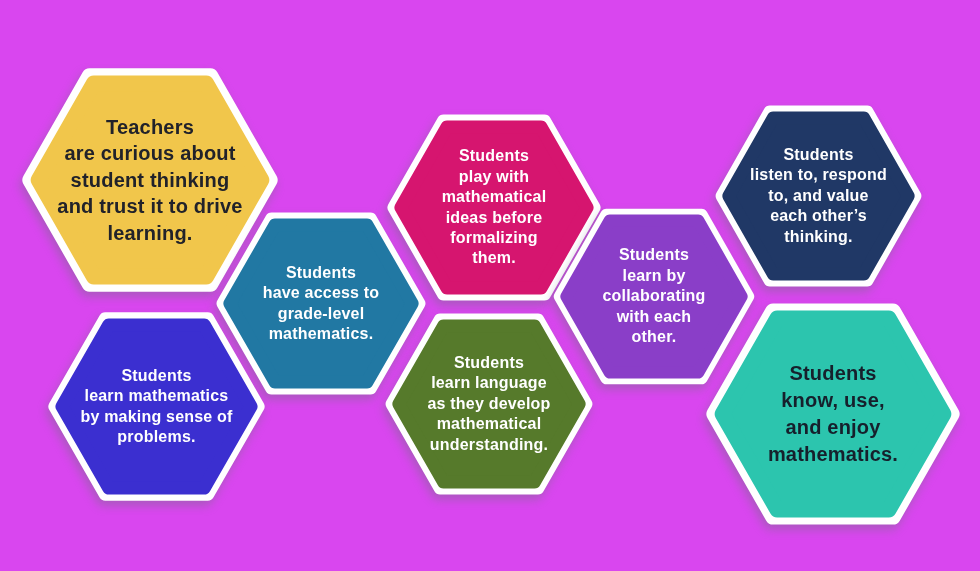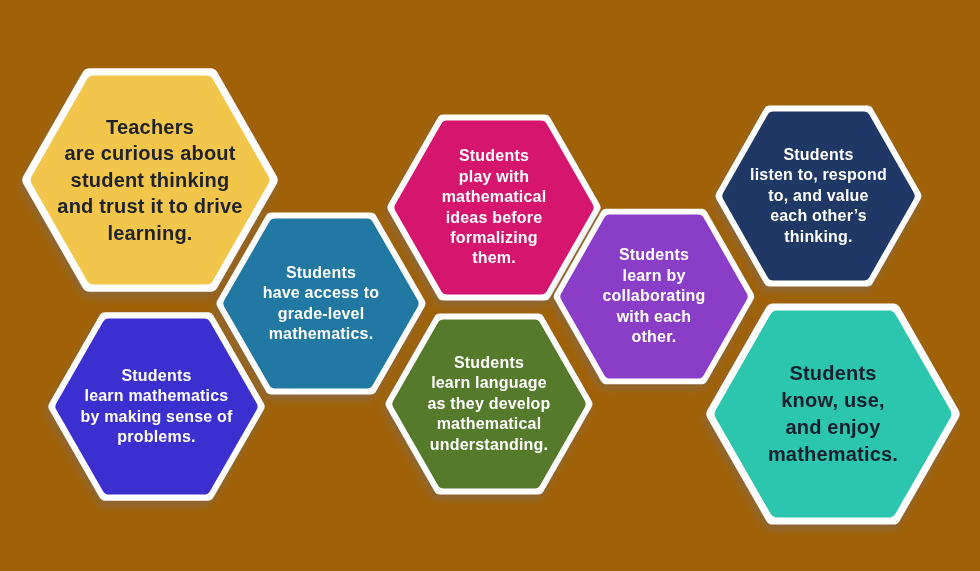--- a/index.html
+++ b/index.html
@@ -5,21 +5,21 @@
   html, body {
     margin: 0;
     padding: 0;
     background: #ffffff;
     font-family: "Liberation Sans", "DejaVu Sans", sans-serif;
   }
   .canvas {
     position: relative;
     width: 980px;
     height: 571px;
-    background: #a16207;
+    background: #d946ef;
     overflow: hidden;
   }
   .hex {
     position: absolute;
   }
   .hex svg {
     position: absolute;
     inset: 0;
     width: 100%;
     height: 100%;

